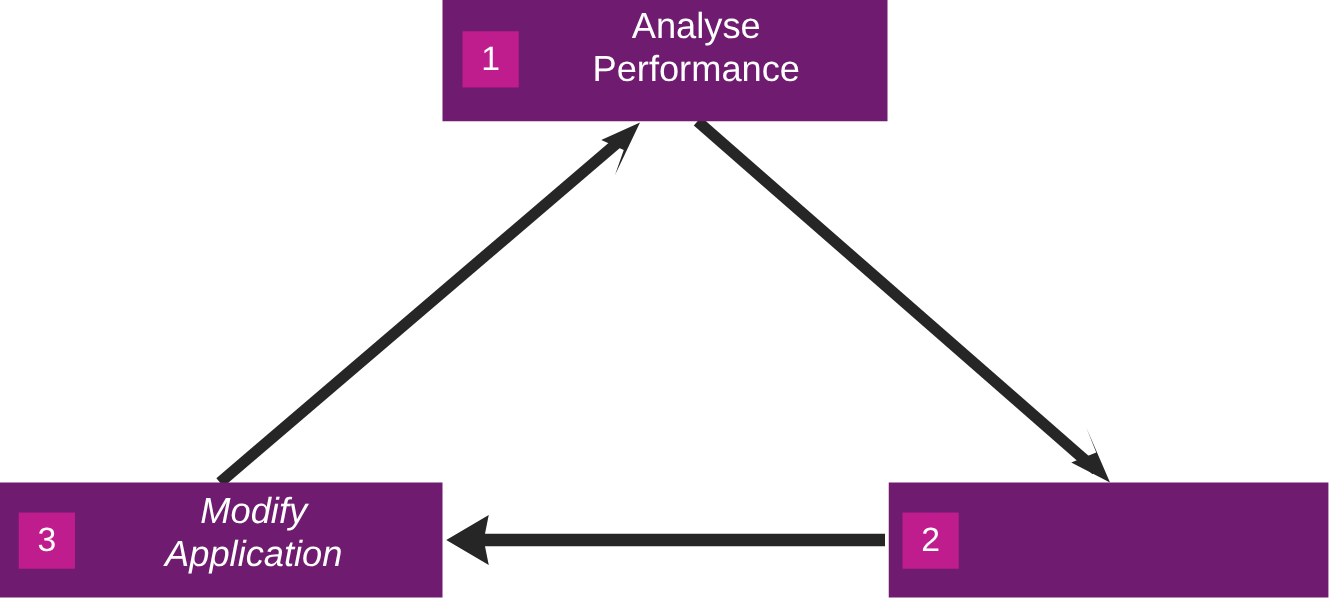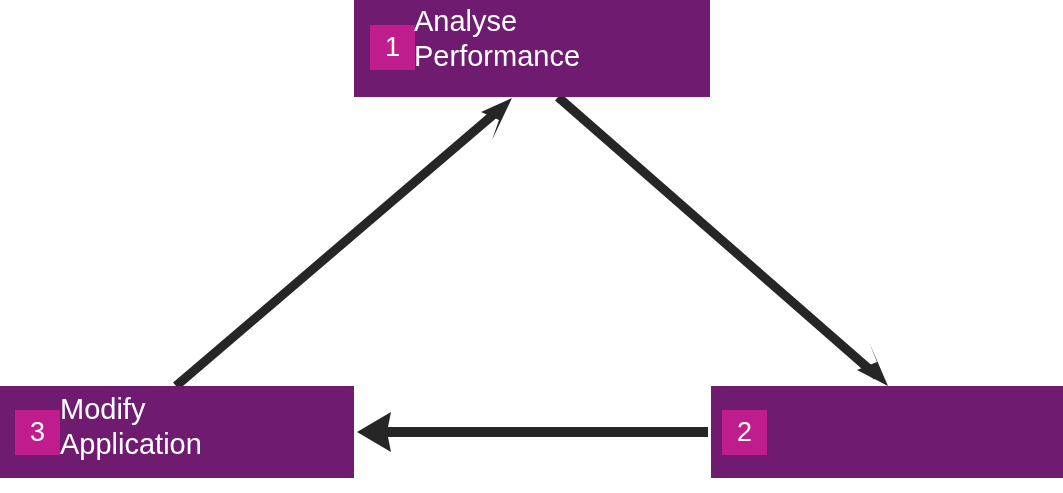--- a/index.html
+++ b/index.html
@@ -42,20 +42,21 @@
     font-size: 27px;
     line-height: 45px;
     text-align: center;
     font-family: "Liberation Sans", sans-serif;
   }
   .node-label {
     position: absolute;
     color: #ffffff;
     font-size: 29px;
     line-height: 35px;
+    text-align: center;
     font-family: "Liberation Sans", sans-serif;
     white-space: pre-line;
   }
 
   
   #node-1 {
     left: 354px;
     top: -8px;
     width: 356px;
     height: 105px;
@@ -86,20 +87,21 @@
     left: 0px;
     top: 386px;
     width: 354px;
     height: 92px;
   }
   #node-3 .badge { left: 15px; top: 24px; }
   #node-3 .node-label {
     left: 60px;
     top: 6px;
     width: 286px;
+    font-style: italic;
   }
 </style>
 </head>
 <body>
 
 <div id="canvas">
 
   <svg id="arrow-layer" viewBox="0 0 1063 493">
 
     <g>

